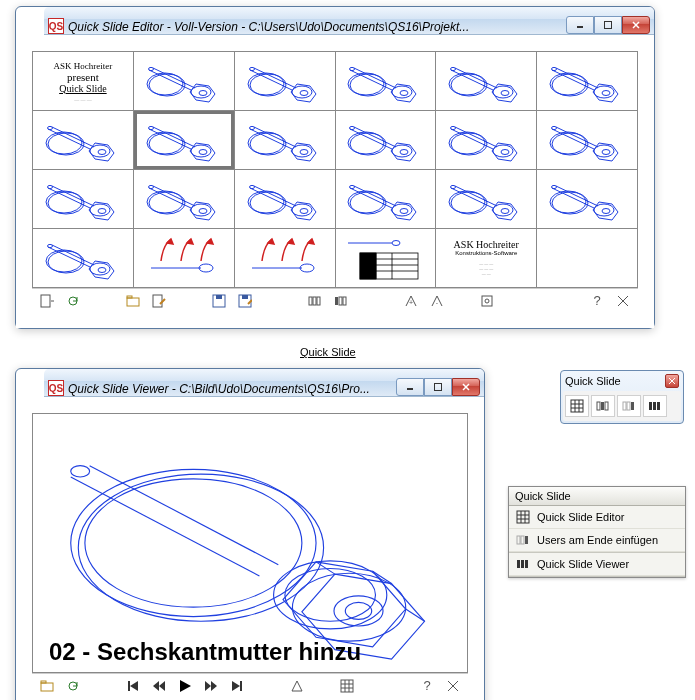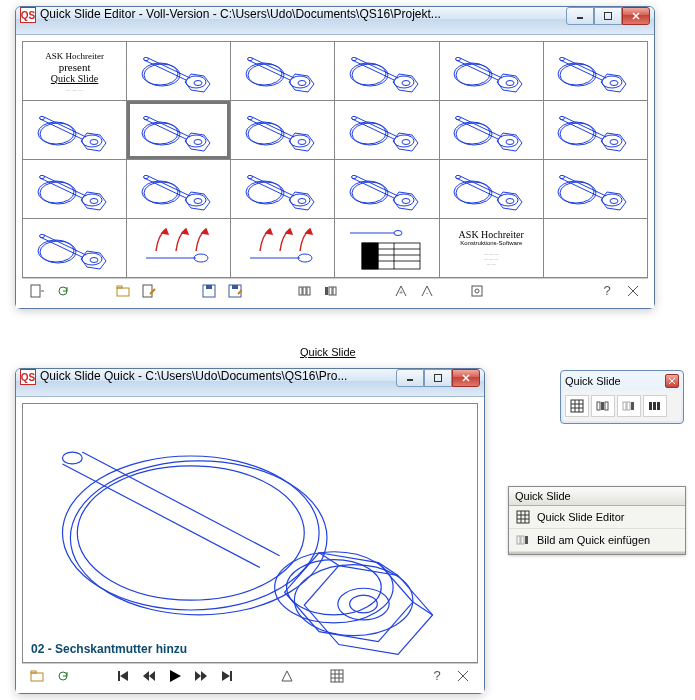--- a/index.html
+++ b/index.html
@@ -17,53 +17,54 @@
     border: 1px solid #5a7aa0;
     border-radius: 6px;
     box-shadow: 0 2px 10px rgba(0,0,0,0.2);
   }
   .titlebar {
     height: 28px;
     background: linear-gradient(#f0f6fd, #d6e5f5 45%, #c4d9ef 46%, #dfeaf6);
     border-bottom: 1px solid #a0b8d0;
     border-radius: 5px 5px 0 0;
     display: flex;
-    align-items: flex-start;
+    align-items: flex-end;
     padding: 0 4px;
+    margin-left: 28px;
   }
   .app-icon {
     width: 16px; height: 16px;
     display: inline-flex; align-items:center; justify-content:center;
     font-weight: bold; font-size: 10px; color: #c62828;
     border: 1px solid #c62828; background:#fff;
     margin-right: 4px;
   }
   .title-text {
     flex: 1;
     color: #000;
     font-size: 12px;
-    white-space: nowrap; overflow: hidden; text-overflow: ellipsis;
+    white-space: nowrap; overflow: hidden; text-overflow: ellipsis; font-style: italic;
   }
   .winbtns { display:flex; gap:0; }
   .winbtn {
     width: 28px; height: 18px;
     background: linear-gradient(#f6f9fd,#d5e3f2);
     border: 1px solid #7a9ac0;
     display:flex; align-items:center; justify-content:center;
     font-size:10px;
   }
   .winbtn.min { border-radius: 3px 0 0 3px; }
   .winbtn.close {
     background: linear-gradient(#f2a8a0,#d36055 45%,#c54438 46%,#e2776a);
     border-color:#a03028; color:#fff; border-radius:0 3px 3px 0;
   }
   .winbtn.close svg { stroke:#fff; }
   .content {
     background:#fff;
-    padding:6px;
+    padding:16px;
   }
   
   .grid {
     border:1px solid #888;
     display:grid;
     grid-template-columns: repeat(6, 1fr);
     grid-auto-rows: 58px;
     background:#888;
     gap:1px;
   }
@@ -94,22 +95,22 @@
   }
   
   .viewer-canvas {
     width:100%; height:260px;
     border:1px solid #888;
     background:#fff;
     position:relative;
     overflow:hidden;
   }
   .viewer-caption {
-    position:absolute; left:8px; bottom:6px;
-    color:#0c4a6e; font-size:12px; font-weight:bold;
+    position:absolute; left:16px; bottom:6px;
+    color:#000000; font-size:24px; font-weight:bold;
   }
   
   .toolbox-small {
     position:absolute;
     background: linear-gradient(#f0f6fd,#dfeaf6);
     border:1px solid #6a8ab0; border-radius:4px;
     padding:2px;
   }
   .toolbox-small .tb-title {
     display:flex; justify-content:space-between; align-items:center;
@@ -580,21 +581,21 @@
         </div>
     </div>
   </div>
 </div>
 
 <div class="label-quickslide">Quick Slide</div>
 
 <div class="window" style="left:15px; top:368px; width:470px;">
   <div class="titlebar">
     <span class="app-icon">QS</span>
-    <span class="title-text">Quick Slide Quick - C:\Users\Udo\Documents\QS16\Pro...</span>
+    <span class="title-text">Quick Slide Viewer - C:\Bild\Udo\Documents\QS16\Pro...</span>
     <div class="winbtns">
       <div class="winbtn min">
           <svg width="10" height="10">
             <line x1="2" y1="7" x2="8" y2="7" stroke="#333" stroke-width="2"></line>
           </svg>
         </div>
       <div class="winbtn">
           <svg width="10" height="10">
             <rect x="1.5" y="1.5" width="7" height="7" fill="none" stroke="#333"></rect>
           </svg>
@@ -767,18 +768,28 @@
         <span>Quick Slide Editor</span>
       </div>
       <div class="palette-item">
         <span class="pic">
           <svg width="14" height="14">
             <rect x="1" y="3" width="3" height="8" fill="none" stroke="#aaa"></rect>
             <rect x="5" y="3" width="3" height="8" fill="none" stroke="#aaa"></rect>
             <rect x="9" y="3" width="3" height="8" fill="#555"></rect>
           </svg>
         </span>
-        <span>Bild am Quick einfügen</span>
+        <span>Users am Ende einfügen</span>
       </div>
       <div class="palette-sep"></div>
+      <div class="palette-item">
+        <span class="pic">
+          <svg width="14" height="14">
+            <rect x="1" y="3" width="3" height="8" fill="#333"></rect>
+            <rect x="5" y="3" width="3" height="8" fill="#333"></rect>
+            <rect x="9" y="3" width="3" height="8" fill="#333"></rect>
+          </svg>
+        </span>
+        <span>Quick Slide Viewer</span>
+      </div>
       <div class="palette-sep"></div>
     </div>
 </div>
 
 </body></html>

